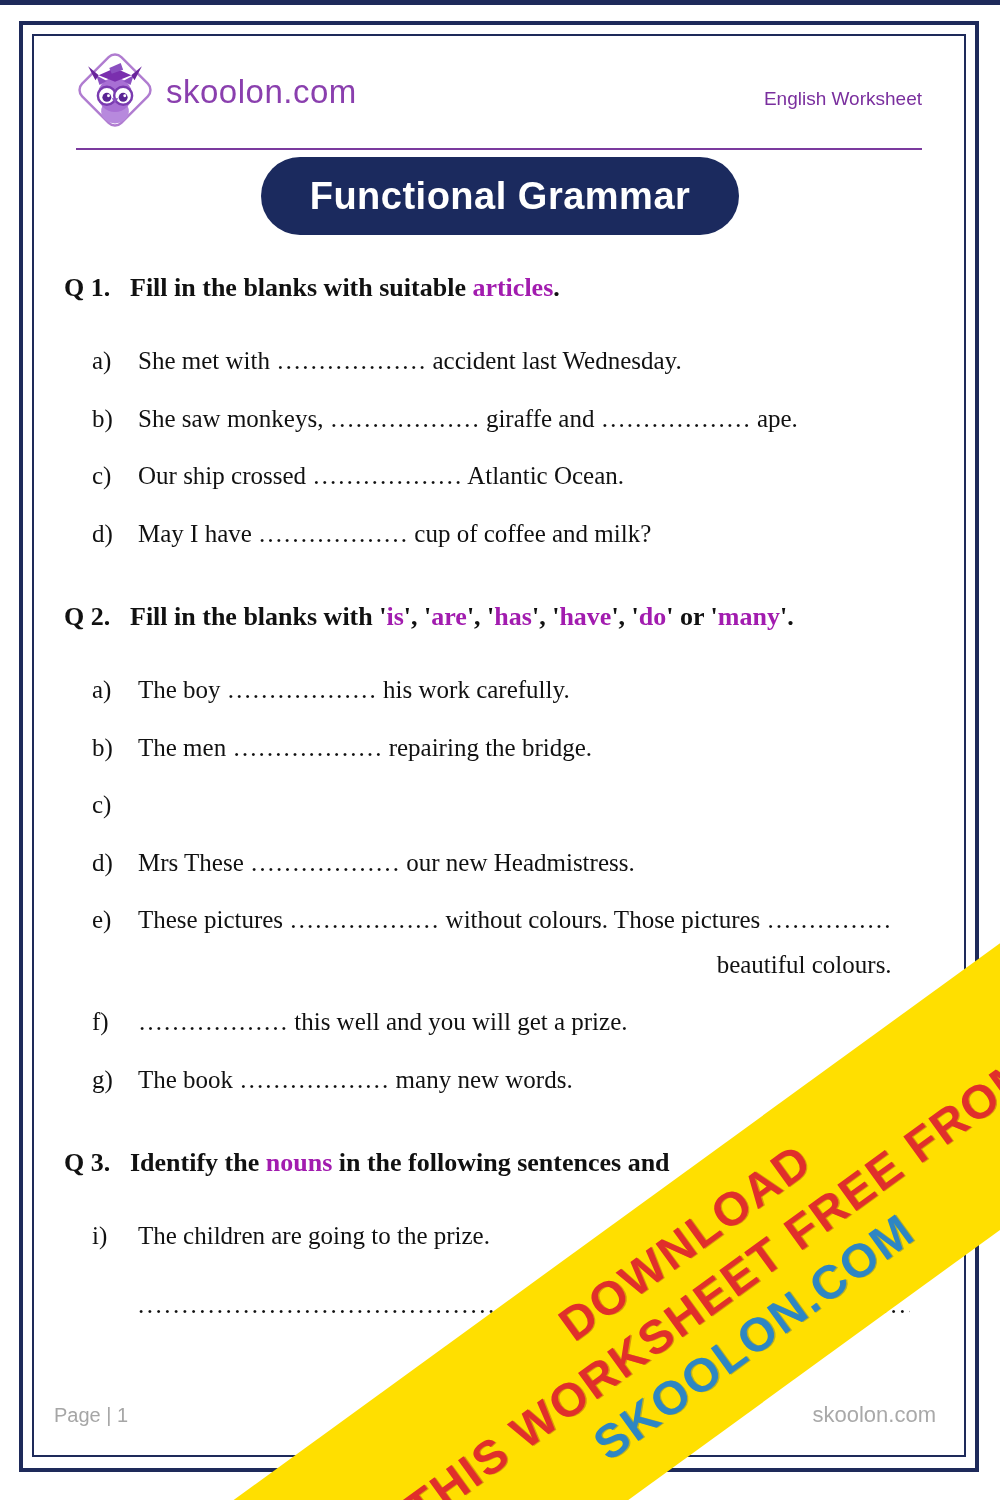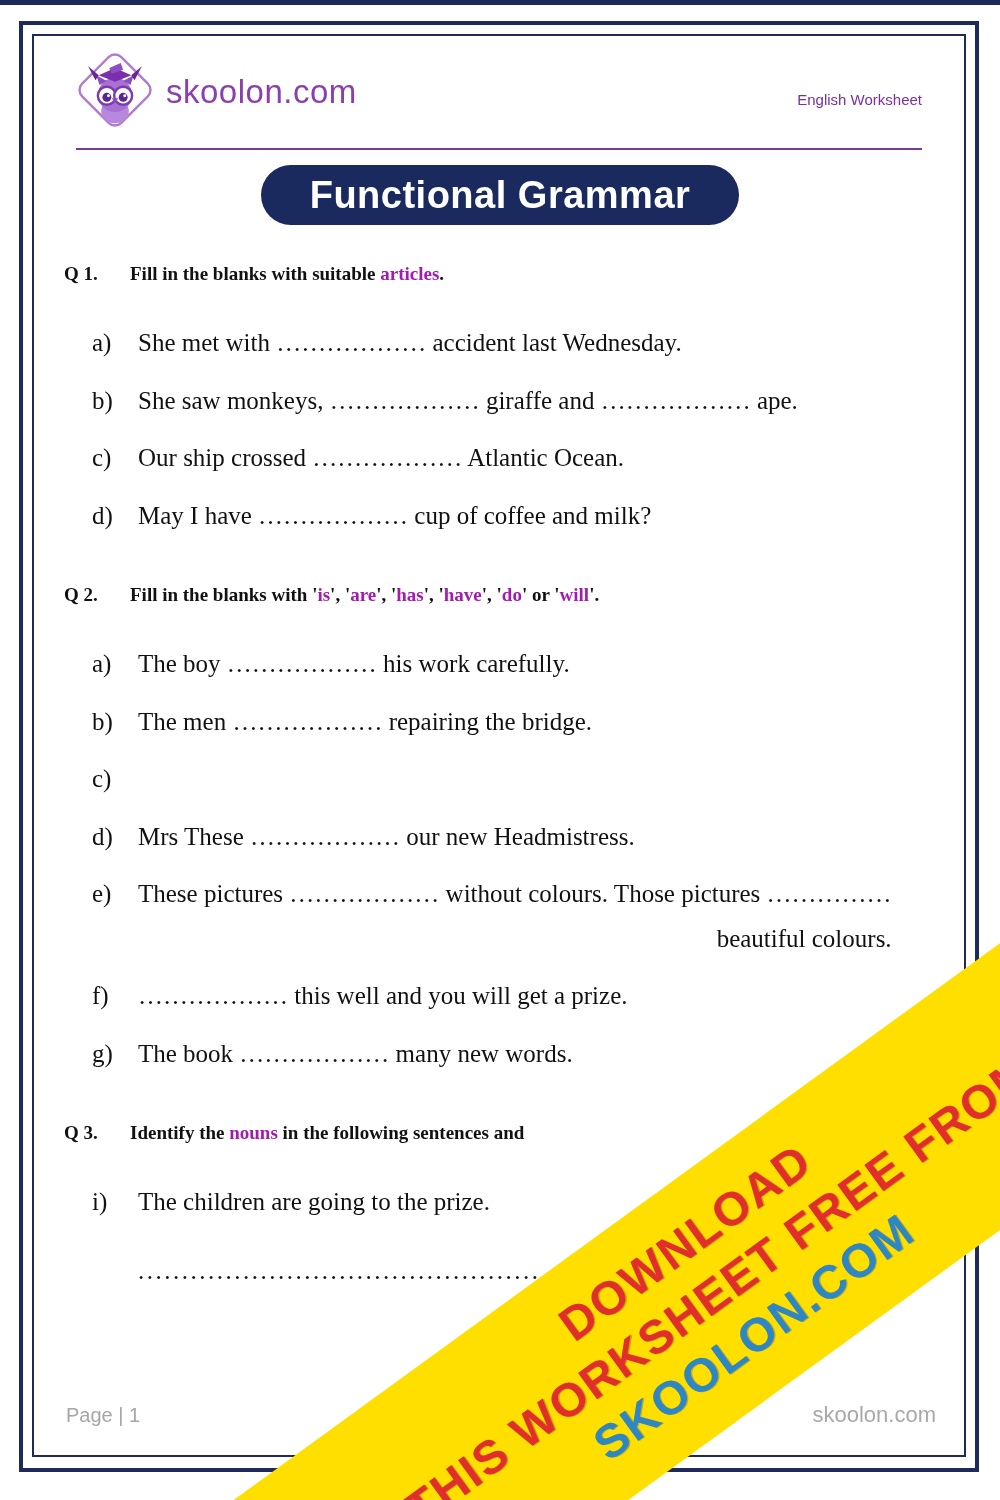--- a/index.html
+++ b/index.html
@@ -8,42 +8,42 @@
   .page{position:absolute;inset:0;background:#fff;overflow:hidden;}
   .top-edge{position:absolute;top:0;left:0;right:0;height:5px;background:#1e2a5a;}
   .border-outer{position:absolute;top:21px;left:19px;right:21px;bottom:28px;border:4px solid #1e2a5a;}
   .border-inner{position:absolute;top:34px;left:32px;right:34px;bottom:43px;border:2px solid #1e2a5a;}
   .content{position:absolute;top:38px;left:38px;right:38px;bottom:47px;padding:0 18px;}
 
   
   .header{display:flex;align-items:center;justify-content:space-between;margin:8px 22px 0 18px;}
   .brand{display:flex;align-items:center;gap:10px;}
   .brand-name{font-family:"Liberation Sans",sans-serif;font-size:33px;color:#8a3fae;letter-spacing:.5px;}
-  .ws-label{font-family:"Liberation Sans",sans-serif;font-size:15px;color:#7a2f9e;margin-top:14px;}
+  .ws-label{font-family:"Liberation Sans",sans-serif;font-size:19px;color:#7a2f9e;margin-top:14px;}
   .divider{border-top:2px solid #7b3a9e;margin:10px 22px 0 20px;}
 
   
-  .badge{width:478px;height:60px;margin:15px auto 0;background:#1b2a5e;border-radius:42px;
+  .badge{width:478px;height:78px;margin:7px auto 0;background:#1b2a5e;border-radius:42px;
          display:flex;align-items:center;justify-content:center;}
   .badge span{color:#ffffff;font-family:"Liberation Sans",sans-serif;font-weight:bold;font-size:38px;letter-spacing:.5px;}
 
   
   .questions{margin-top:38px;}
   .question{margin-bottom:46px;}
-  .q-head{display:flex;font-weight:bold;font-size:19px;color:#111;margin:0 0 36px 8px;}
+  .q-head{display:flex;font-weight:bold;font-size:26px;color:#111;margin:0 0 36px 8px;}
   .q-num{width:66px;flex:none;}
   .red{color:#a21caf;}
   .q-item{display:flex;font-size:25px;color:#111;line-height:1.78;margin:0 0 13px 36px;}
   .q-label{width:46px;flex:none;}
   .q-text div{white-space:nowrap;text-align:right;}
   .answer-line{margin:32px 0 0 82px;width:772px;font-size:25px;color:#111;
                letter-spacing:2.5px;white-space:nowrap;overflow:hidden;}
 
   
-  .footer-left{position:absolute;left:66px;top:1404px;font-family:"Liberation Sans",sans-serif;
+  .footer-left{position:absolute;left:54px;top:1404px;font-family:"Liberation Sans",sans-serif;
                font-size:20px;color:#a6a6a6;z-index:5;}
   .footer-right{position:absolute;right:64px;top:1402px;font-family:"Liberation Sans",sans-serif;
                 font-size:22px;color:#a9a9a9;z-index:5;}
 
   
   .ribbon{position:absolute;left:10px;top:1174px;width:1420px;height:232px;background:#ffdf00;
           transform:rotate(-36deg);transform-origin:center;z-index:40;
           display:flex;flex-direction:column;align-items:center;justify-content:center;gap:2px;
           font-family:"Liberation Sans",sans-serif;font-weight:bold;}
   .ribbon .wm{font-size:47px;letter-spacing:2px;line-height:1.2;}
@@ -122,21 +122,21 @@
               <span class="q-label">d)</span>
               <span class="q-text">
                 <div>May I have ……………… cup of coffee and milk?</div>
               </span>
             </div>
           </div>
         </section>
         <section class="question">
           <div class="q-head">
             <span class="q-num">Q 2.</span>
-            <span class="q-title"><span>Fill in the blanks with </span><span>'</span><span class="red">is</span><span>', '</span><span class="red">are</span><span>', '</span><span class="red">has</span><span>', '</span><span class="red">have</span><span>', '</span><span class="red">do</span><span>' or '</span><span class="red">will</span><span>'.</span></span>
+            <span class="q-title"><span>Fill in the blanks with </span><span>'</span><span class="red">is</span><span>', '</span><span class="red">are</span><span>', '</span><span class="red">has</span><span>', '</span><span class="red">have</span><span>', '</span><span class="red">do</span><span>' or '</span><span class="red">many</span><span>'.</span></span>
           </div>
           <div class="q-items">
             <div class="q-item">
               <span class="q-label">a)</span>
               <span class="q-text">
                 <div>The boy ……………… his work carefully.</div>
               </span>
             </div>
             <div class="q-item">
               <span class="q-label">b)</span>

